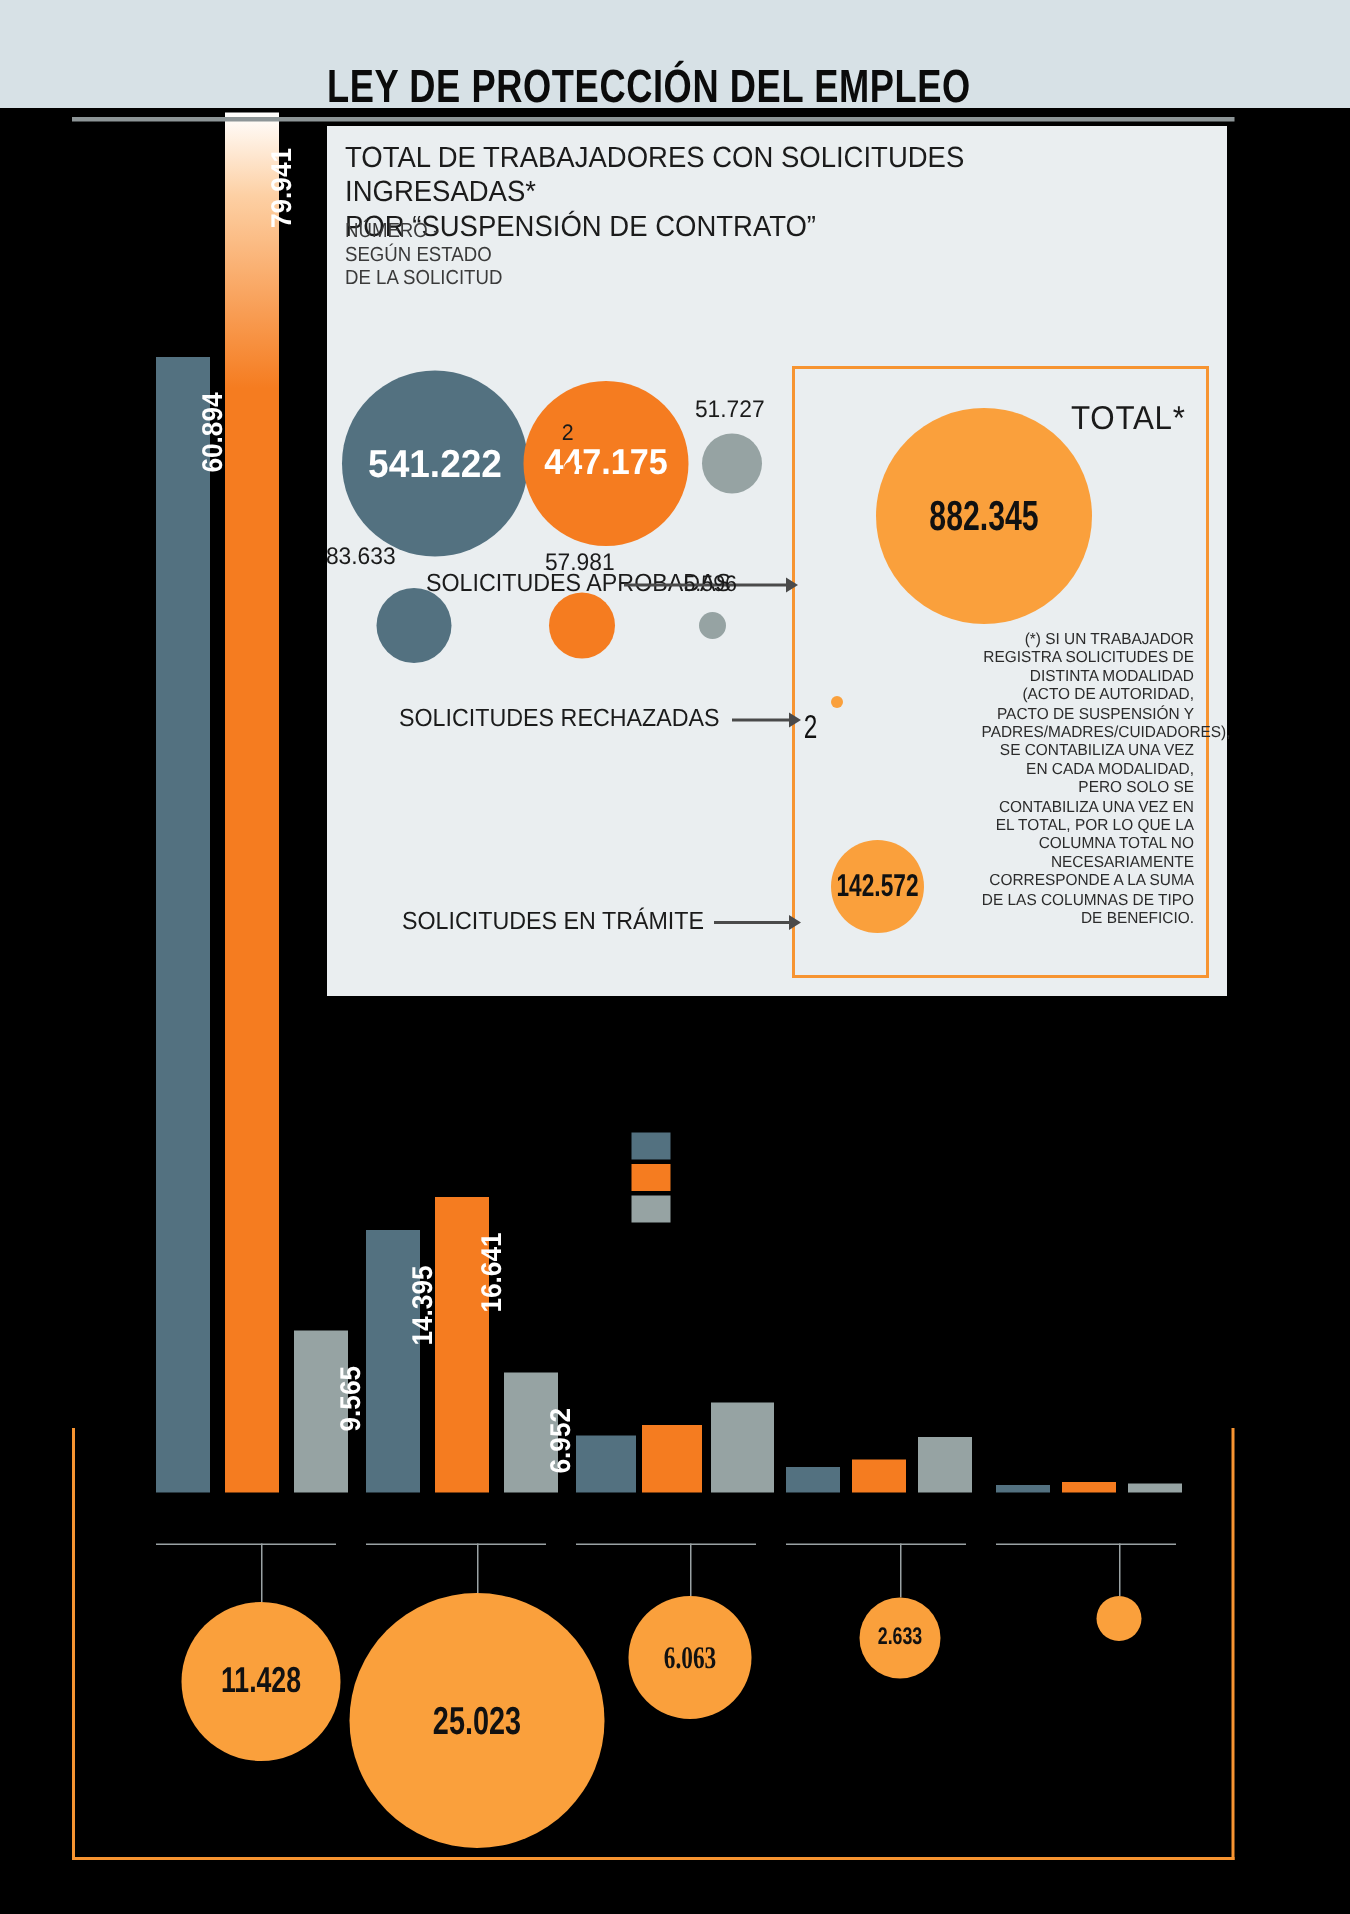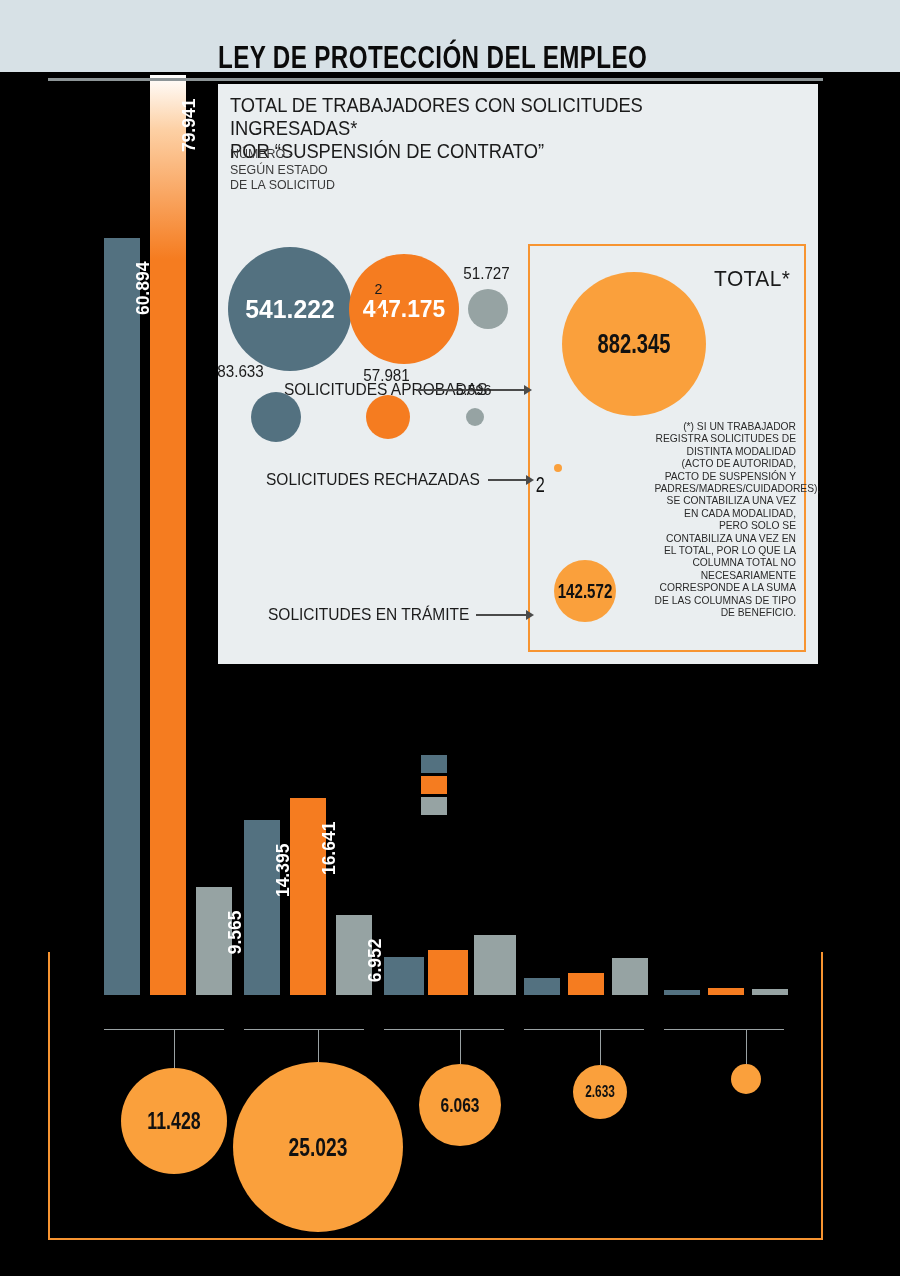--- a/index.html
+++ b/index.html
@@ -156,21 +156,21 @@
 POR “SUSPENSIÓN DE CONTRATO”</div>
   <div id="panel-sub">NÚMERO -
 SEGÚN ESTADO
 DE LA SOLICITUD</div>
   <div id="legend">
     </div>
 
   <div id="total-col">
     <div id="total-label">TOTAL*</div>
     <div id="footnote">(*) SI UN TRABAJADOR REGISTRA SOLICITUDES DE DISTINTA MODALIDAD (ACTO DE AUTORIDAD, PACTO DE SUSPENSIÓN Y PADRES/MADRES/CUIDADORES), SE CONTABILIZA UNA VEZ EN CADA MODALIDAD, PERO SOLO SE CONTABILIZA UNA VEZ EN EL TOTAL, POR LO QUE LA COLUMNA TOTAL NO NECESARIAMENTE CORRESPONDE A LA SUMA DE LAS COLUMNAS DE TIPO DE BENEFICIO.</div>
-  <div class="tot-bub" style="height: 144px; width: 144px; left: 32px; top: 26px;">
+  <div class="tot-bub" style="height: 144px; width: 144px; left: 54px; top: 26px;">
         <span style="font-size: 28px;">882.345</span>
       </div>
       <div class="tot-bub" style="height: 8px; width: 8px; left: 24px; top: 218px;"></div>
       <span style="font-size: 22px; position: absolute; left: -2px; top: 226px; width: 60px; height: 24px; justify-content: flex-start; transform: scaleX(0.74); color: rgb(17, 17, 17);">2</span>
       <div class="tot-bub" style="height: 62px; width: 62px; left: 24px; top: 314px;">
         <span style="font-size: 21px;">142.572</span>
       </div>
     </div>
 <div class="bub" style="height: 124px; width: 124px; left: 10px; top: 163px; background: rgb(83, 113, 128);">
       <div class="bub-lbl-in" style="font-size: 26px;">541.222</div>
@@ -204,21 +204,21 @@
 <div class="bot-bub" style="height: 106px; width: 106px; left: 121px; top: 1068px;">
     <span style="font-size: 24px;">11.428</span>
   </div>
 <div class="tick-h" style="left: 244px; top: 1029px; width: 120px;"></div>
 <div class="tick-v" style="left: 318px; top: 1029px; height: 33px;"></div>
 <div class="bot-bub" style="height: 170px; width: 170px; left: 233px; top: 1062px;">
     <span style="font-size: 26px;">25.023</span>
   </div>
 <div class="tick-h" style="left: 384px; top: 1029px; width: 120px;"></div>
 <div class="tick-v" style="left: 460px; top: 1029px; height: 35px;"></div>
-<div class="bot-bub" style="height: 82px; width: 82px; left: 419px; top: 1064px;">
+<div class="bot-bub" style="height: 82px; width: 82px; left: 419px; top: 1064px; font-family: Liberation Serif, serif;">
     <span style="font-size: 21px;">6.063</span>
   </div>
 <div class="tick-h" style="left: 524px; top: 1029px; width: 120px;"></div>
 <div class="tick-v" style="left: 600px; top: 1029px; height: 36px;"></div>
 <div class="bot-bub" style="height: 54px; width: 54px; left: 573px; top: 1065px; text-align: right;">
     <span style="font-size: 16px;">2.633</span>
   </div>
 <div class="tick-h" style="left: 664px; top: 1029px; width: 120px;"></div>
 <div class="tick-v" style="left: 746px; top: 1029px; height: 35px;"></div>
 <div class="bot-bub" style="height: 30px; width: 30px; left: 731px; top: 1064px;"></div>

